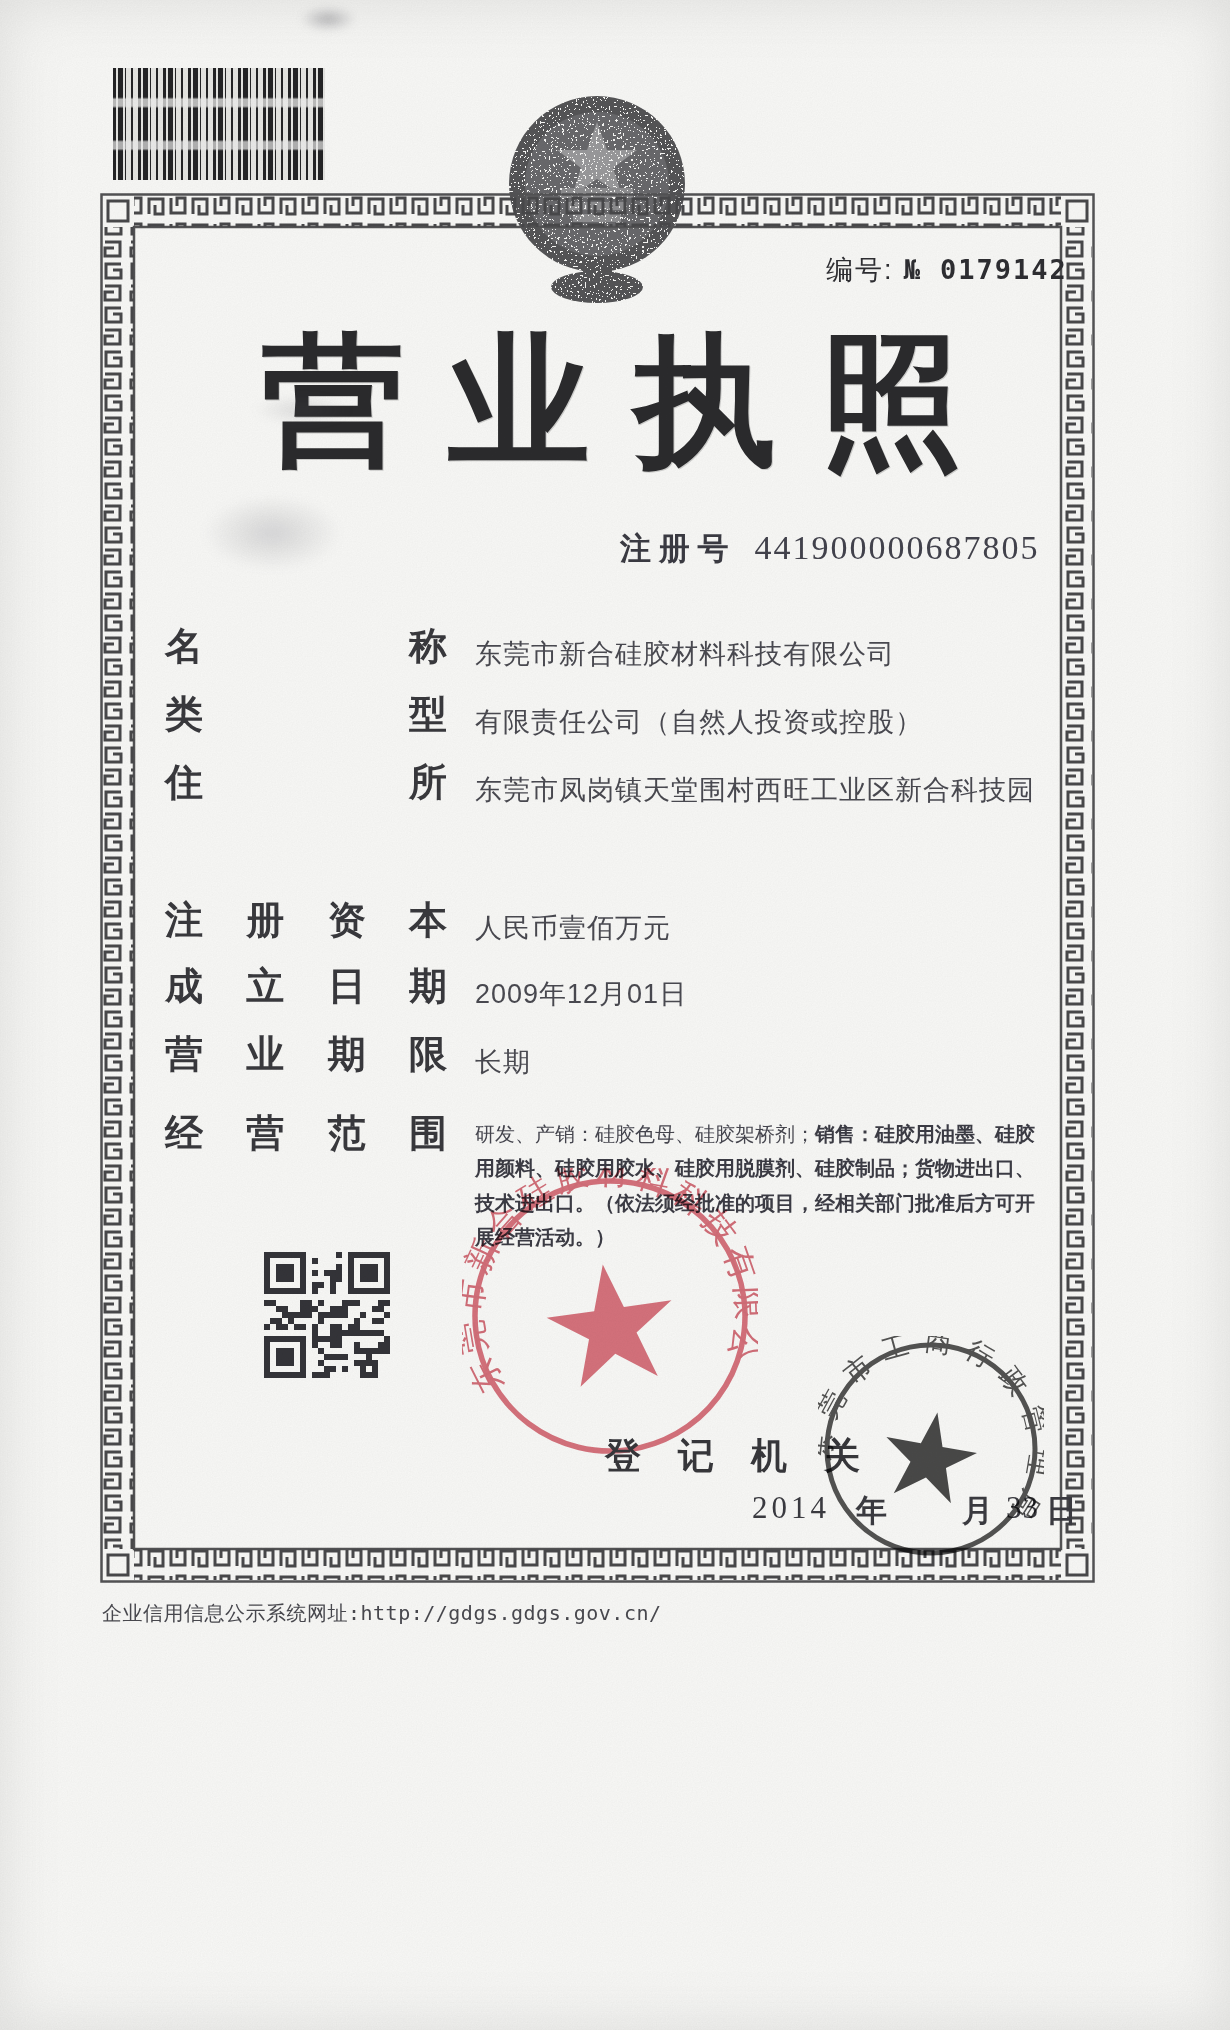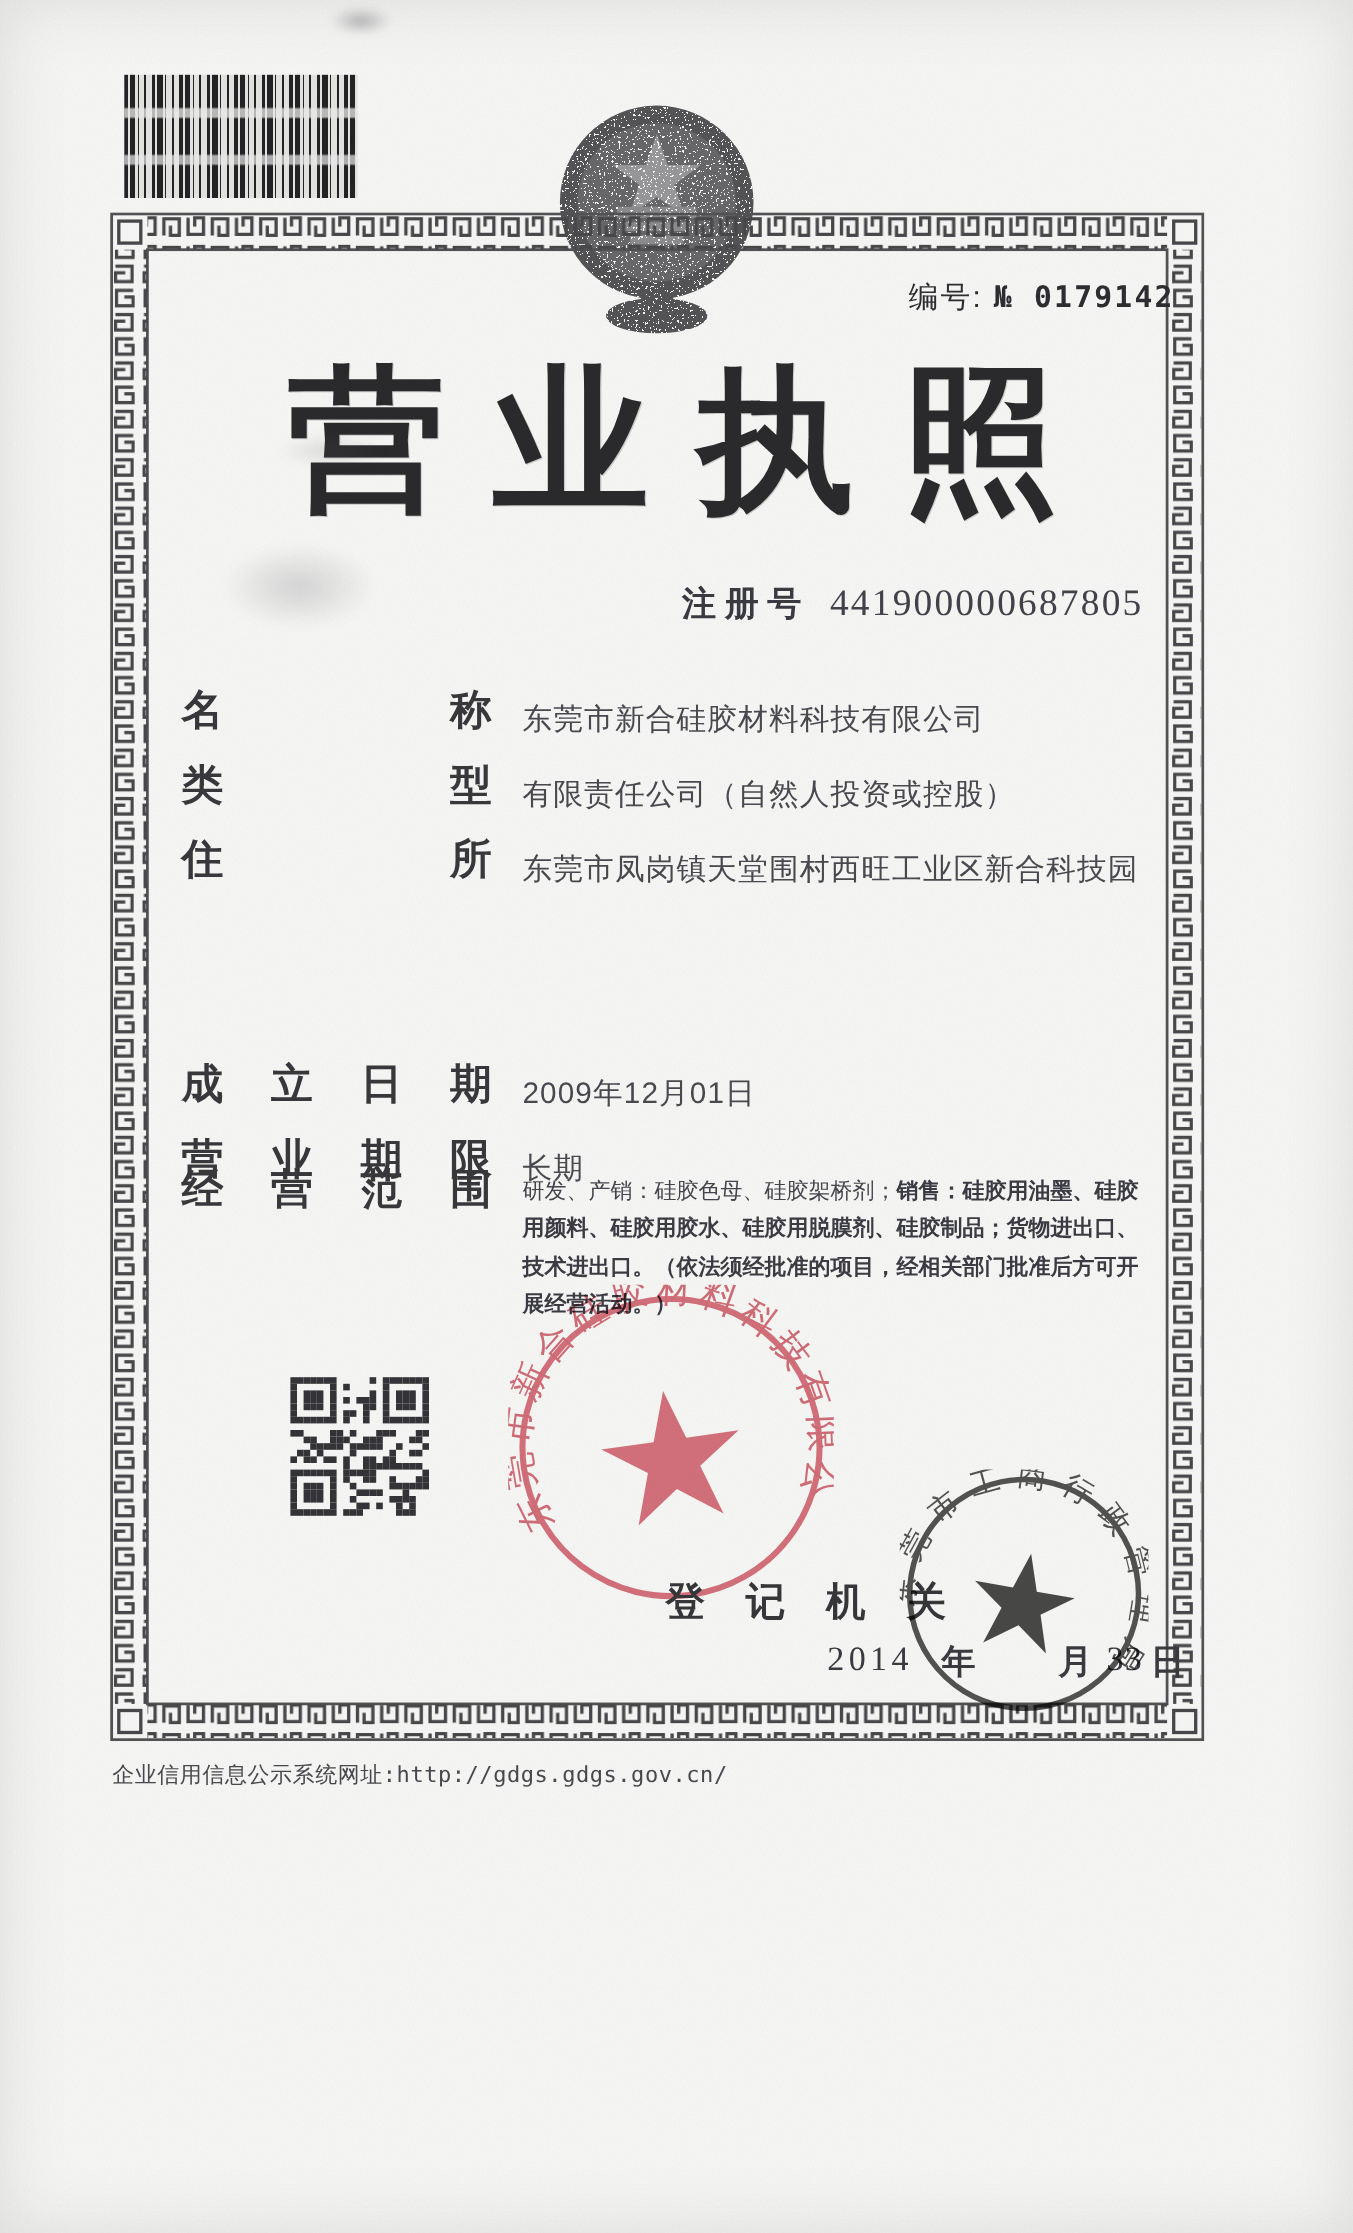--- a/index.html
+++ b/index.html
@@ -140,29 +140,33 @@
     <div class="fvalue">东莞市新合硅胶材料科技有限公司</div>
   </div>
   <div class="row" style="top:694px">
     <div class="flabel">类型</div>
     <div class="fvalue">有限责任公司（自然人投资或控股）</div>
   </div>
   <div class="row" style="top:762px">
     <div class="flabel">住所</div>
     <div class="fvalue">东莞市凤岗镇天堂围村西旺工业区新合科技园</div>
   </div>
+  <div class="row" style="top:900px">
+    <div class="flabel">注册资本</div>
+    <div class="fvalue">人民币壹佰万元</div>
+  </div>
   <div class="row" style="top:966px">
     <div class="flabel">成立日期</div>
     <div class="fvalue">2009年12月01日</div>
   </div>
   <div class="row" style="top:1034px">
     <div class="flabel">营业期限</div>
     <div class="fvalue">长期</div>
   </div>
-  <div class="row" style="top:1062px">
+  <div class="row" style="top:1113px">
     <div class="flabel">经营范围</div>
     <div class="fvalue small"><span>研发、产销：硅胶色母、硅胶架桥剂；</span><span class="bold">销售：硅胶用油墨、硅胶用颜料、硅胶用胶水、硅胶用脱膜剂、硅胶制品；货物进出口、技术进出口。（依法须经批准的项目，经相关部门批准后方可开展经营活动。）</span></div>
   </div>
 
   <div class="qr">
       <div class="m" style="left: 0px; top: 0px; width: 6px; height: 6px;"></div>
       <div class="m" style="left: 6px; top: 0px; width: 6px; height: 6px;"></div>
       <div class="m" style="left: 12px; top: 0px; width: 6px; height: 6px;"></div>
       <div class="m" style="left: 18px; top: 0px; width: 6px; height: 6px;"></div>
       <div class="m" style="left: 24px; top: 0px; width: 6px; height: 6px;"></div>

